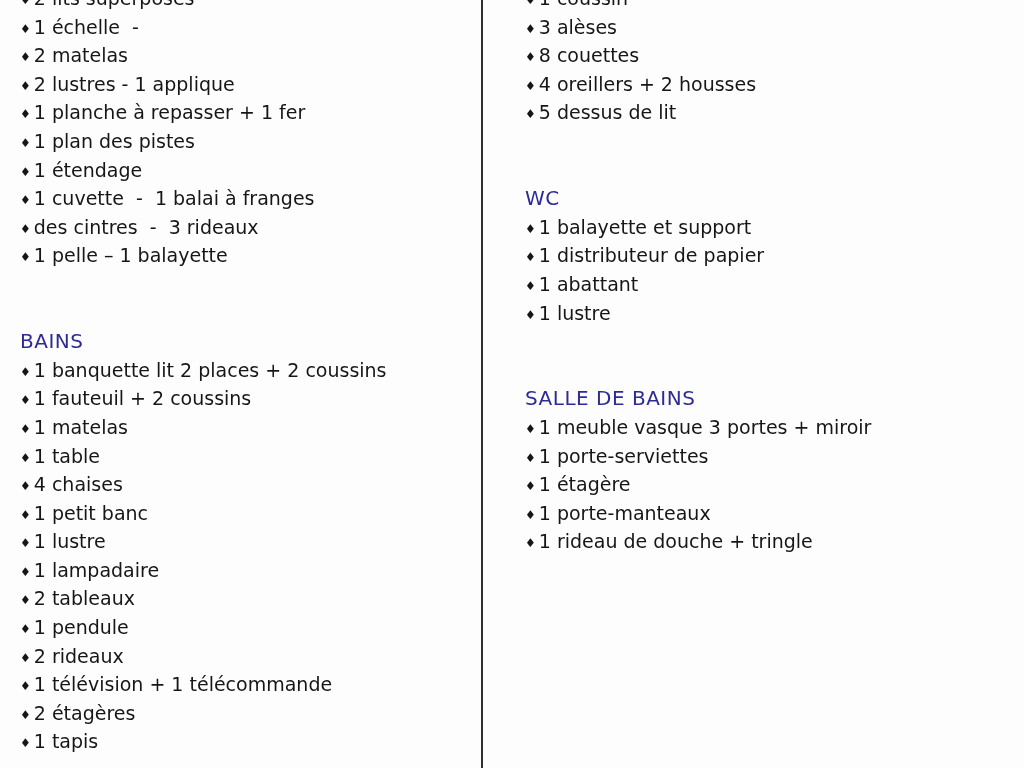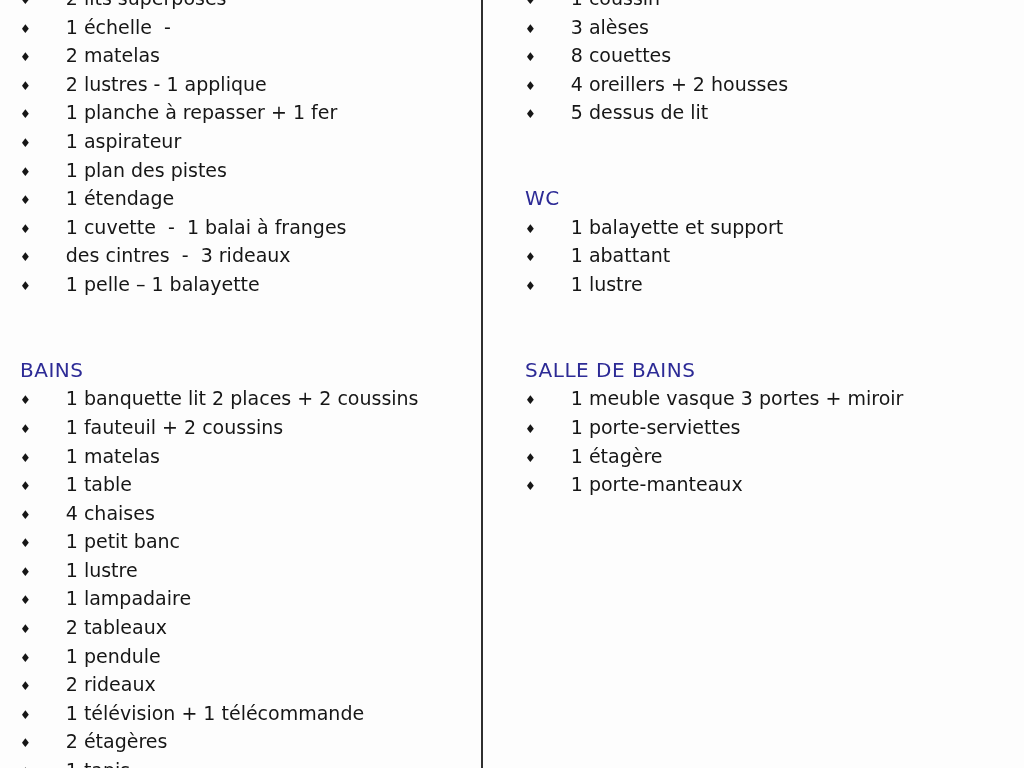--- a/index.html
+++ b/index.html
@@ -37,21 +37,20 @@
   .column.left  { left: 20px;  width: 450px; }
   .column.right { left: 525px; width: 480px; }
   .item {
     height: 28.6px;
     line-height: 28.6px;
     font-size: 19px;
     white-space: pre;
   }
   .item-text {
     white-space: pre;
-    margin-left: 32px;
   }
   .bullet {
     display: inline-block;
     font-size: 12px;
     margin-right: 3px;
     transform: translateY(-1px);
     color: var(--text);
   }
   .section-title {
     height: 28.6px;
@@ -69,21 +68,20 @@
 </head>
 <body>
 
 <div class="page">
   <div class="column left">
       <div class="item"><span class="bullet">♦</span><span class="item-text">2 lits superposés</span></div>
       <div class="item"><span class="bullet">♦</span><span class="item-text">1 échelle  -</span></div>
       <div class="item"><span class="bullet">♦</span><span class="item-text">2 matelas</span></div>
       <div class="item"><span class="bullet">♦</span><span class="item-text">2 lustres - 1 applique</span></div>
       <div class="item"><span class="bullet">♦</span><span class="item-text">1 planche à repasser + 1 fer</span></div>
-      <div class="item"><span class="bullet">♦</span><span class="item-text">1 aspirateur</span></div>
       <div class="item"><span class="bullet">♦</span><span class="item-text">1 plan des pistes</span></div>
       <div class="item"><span class="bullet">♦</span><span class="item-text">1 étendage</span></div>
       <div class="item"><span class="bullet">♦</span><span class="item-text">1 cuvette  -  1 balai à franges</span></div>
       <div class="item"><span class="bullet">♦</span><span class="item-text">des cintres  -  3 rideaux</span></div>
       <div class="item"><span class="bullet">♦</span><span class="item-text">1 pelle – 1 balayette</span></div>
       <div class="section-gap"></div>
       <div class="section-title">BAINS</div>
       <div class="item"><span class="bullet">♦</span><span class="item-text">1 banquette lit 2 places + 2 coussins</span></div>
       <div class="item"><span class="bullet">♦</span><span class="item-text">1 fauteuil + 2 coussins</span></div>
       <div class="item"><span class="bullet">♦</span><span class="item-text">1 matelas</span></div>
@@ -102,22 +100,24 @@
   <div class="divider"></div>
   <div class="column right">
       <div class="item"><span class="bullet">♦</span><span class="item-text">1 coussin</span></div>
       <div class="item"><span class="bullet">♦</span><span class="item-text">3 alèses</span></div>
       <div class="item"><span class="bullet">♦</span><span class="item-text">8 couettes</span></div>
       <div class="item"><span class="bullet">♦</span><span class="item-text">4 oreillers + 2 housses</span></div>
       <div class="item"><span class="bullet">♦</span><span class="item-text">5 dessus de lit</span></div>
       <div class="section-gap"></div>
       <div class="section-title">WC</div>
       <div class="item"><span class="bullet">♦</span><span class="item-text">1 balayette et support</span></div>
+      <div class="item"><span class="bullet">♦</span><span class="item-text">1 distributeur de papier</span></div>
       <div class="item"><span class="bullet">♦</span><span class="item-text">1 abattant</span></div>
       <div class="item"><span class="bullet">♦</span><span class="item-text">1 lustre</span></div>
       <div class="section-gap"></div>
       <div class="section-title">SALLE DE BAINS</div>
       <div class="item"><span class="bullet">♦</span><span class="item-text">1 meuble vasque 3 portes + miroir</span></div>
       <div class="item"><span class="bullet">♦</span><span class="item-text">1 porte-serviettes</span></div>
       <div class="item"><span class="bullet">♦</span><span class="item-text">1 étagère</span></div>
       <div class="item"><span class="bullet">♦</span><span class="item-text">1 porte-manteaux</span></div>
+      <div class="item"><span class="bullet">♦</span><span class="item-text">1 rideau de douche + tringle</span></div>
     </div>
 </div>
 
 </body></html>

